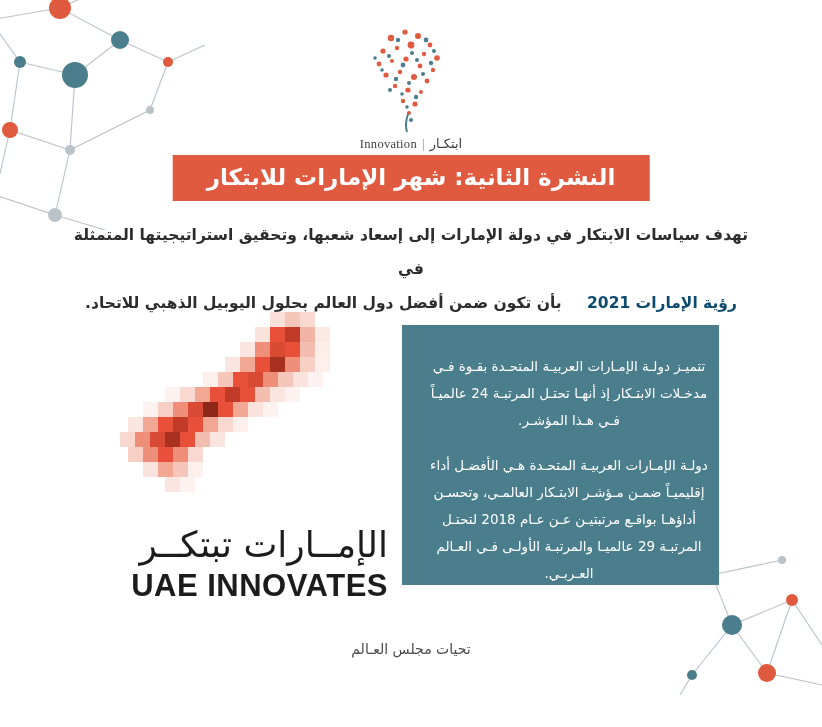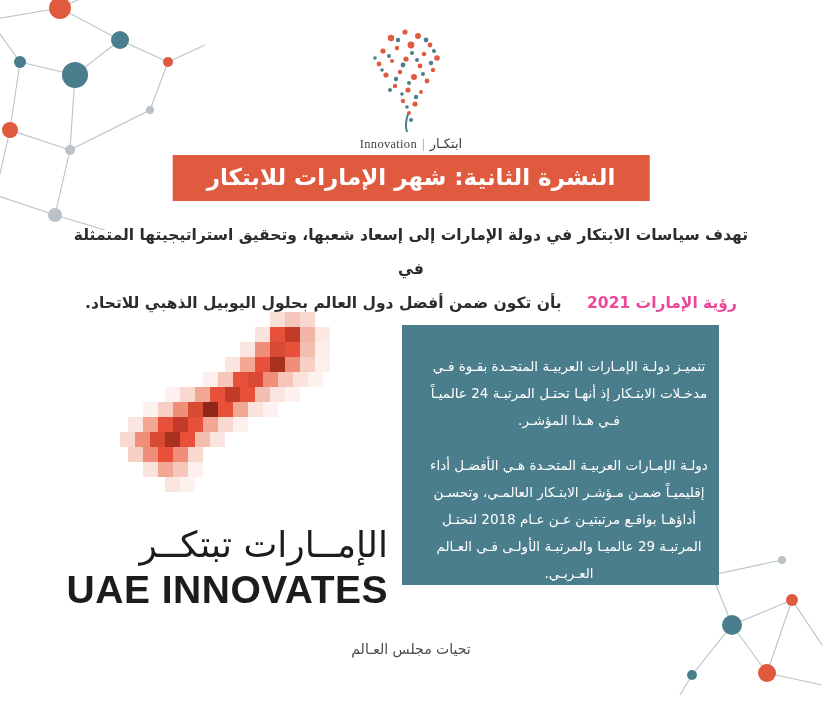--- a/index.html
+++ b/index.html
@@ -76,21 +76,21 @@
     position: absolute;
     top: 218px;
     left: 64px;
     right: 64px;
     text-align: center;
     color: #2d2d2d;
     font-size: 15.5px;
     line-height: 2.2;
     font-weight: bold;
   }
-  .intro .hl { color: #ec4899; margin-left: 20px; }
+  .intro .hl { color: #0c4a6e; margin-left: 20px; }
 
   
   .map-area {
     position: absolute;
     left: 60px;
     top: 312px;
     width: 330px;
     height: 290px;
   }
   .map-canvas {
@@ -106,21 +106,21 @@
     font-size: 36px;
     font-weight: normal;
     color: #1c1c1c;
     letter-spacing: 1px;
     white-space: nowrap;
   }
   .map-title-en {
     position: absolute;
     right: 2px;
     top: 256px;
-    font-size: 39px;
+    font-size: 31px;
     font-weight: bold;
     color: #1c1c1c;
     direction: ltr;
     letter-spacing: .5px;
     white-space: nowrap;
     font-family: "Liberation Sans", sans-serif;
   }
 
   
   .panel {

